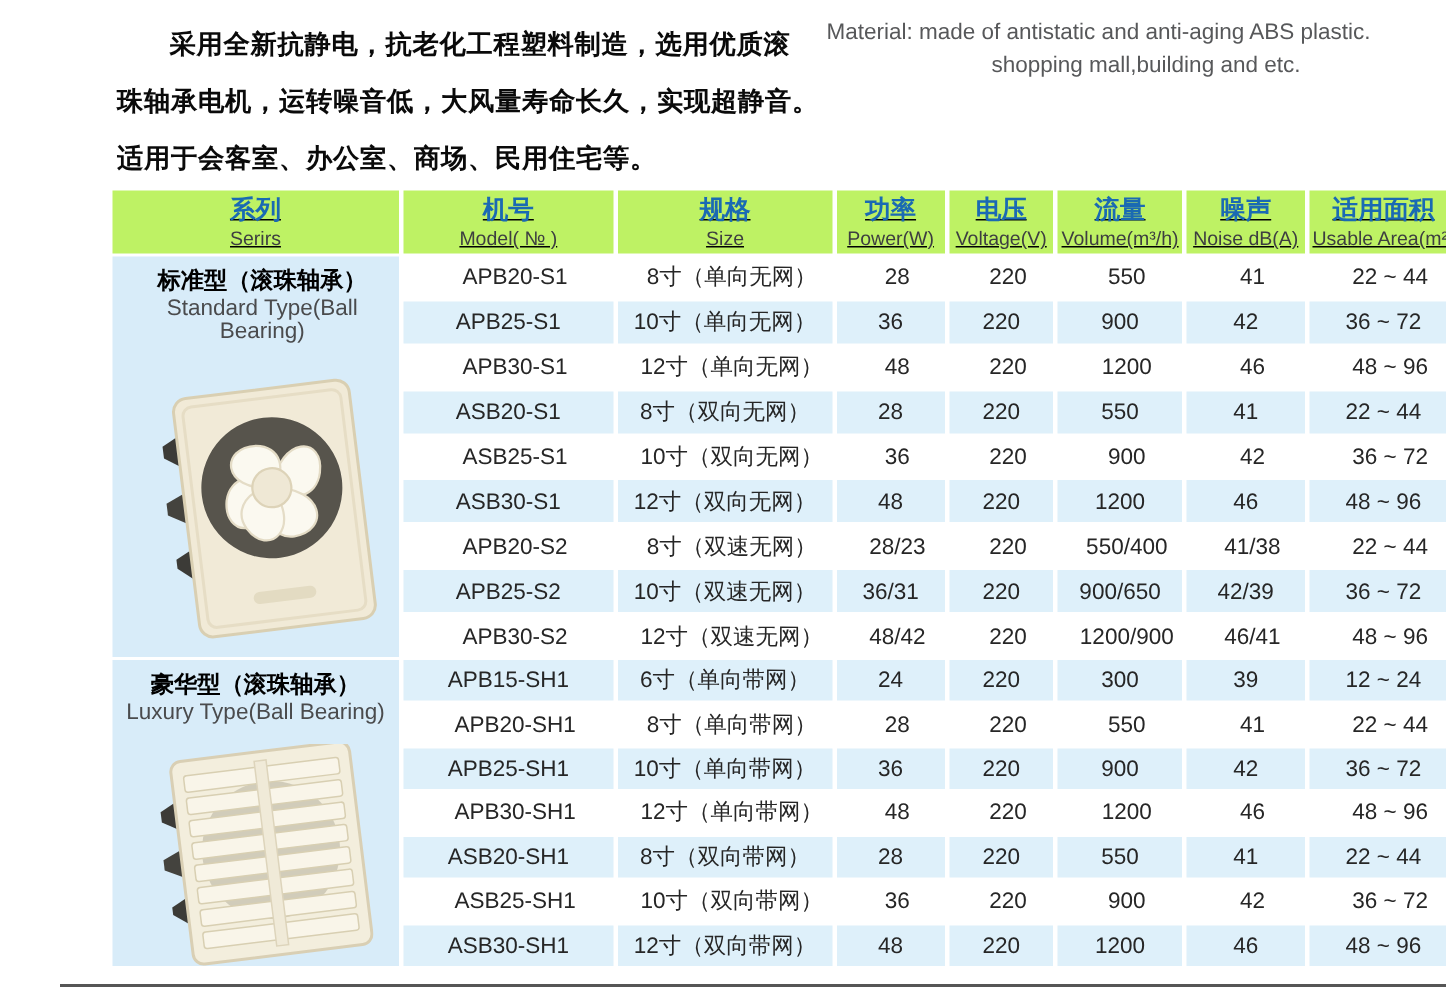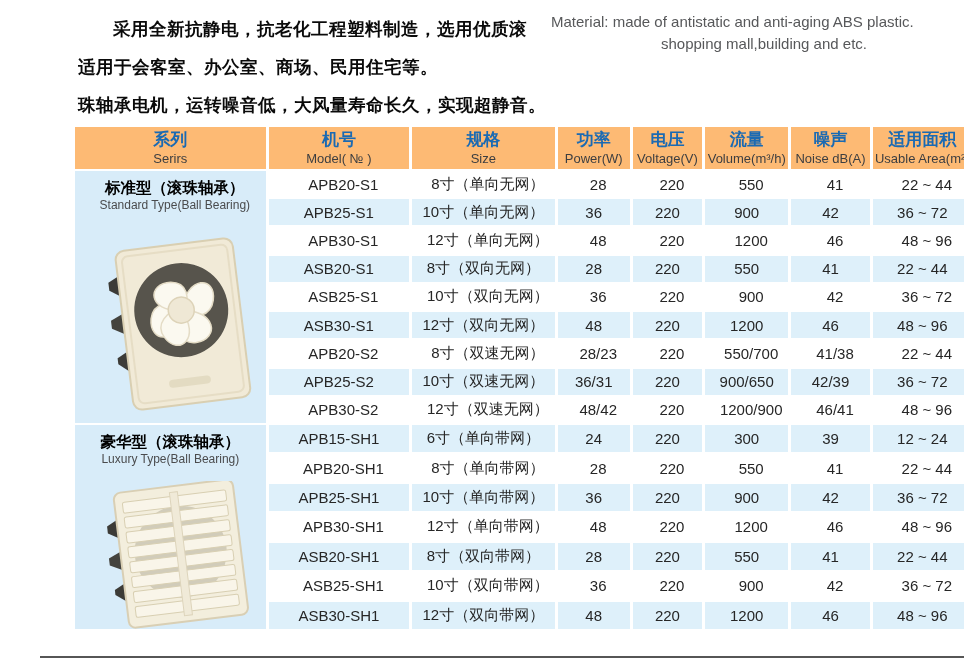--- a/index.html
+++ b/index.html
@@ -38,58 +38,58 @@
     border-spacing: 3px 2px;
     table-layout: fixed;
     width: 903px;
   }
   .spec-table th, .spec-table td {
     text-align: center;
     vertical-align: middle;
     padding: 0 2px;
     overflow: hidden;
   }
-  .spec-table thead th { height: 42px; background: #fdba74; }
+  .spec-table thead th { height: 42px; background: #bef264; text-decoration: underline; }
   .th-zh { font-size: 17px; font-weight: bold; color: #1a6ab3; line-height: 20px; }
   .th-en { font-size: 13px; font-weight: normal; color: #3d3e40; line-height: 15px; margin-top: 1px; }
   .spec-table tbody td {
     height: 26px;
     font-size: 15px;
     color: #262626;
     white-space: nowrap;
   }
   tr.row-white td { background: #ffffff; padding-left: 11px; }
   tr.row-blue  td { background: #def0fa; }
   .spec-table td.series-cell {
     background: #d8ecf9;
     vertical-align: top;
     padding-top: 7px;
     white-space: normal;
   }
   .series-zh { font-size: 15.5px; font-weight: bold; color: #000; line-height: 19px; }
-  .series-en { font-size: 12px; color: #4a4b4d; line-height: 15px; margin-top: 1px; }
+  .series-en { font-size: 15px; color: #4a4b4d; line-height: 15px; margin-top: 1px; }
   .fan-img { margin-top: 14px; display: flex; justify-content: center; }
   .fan-img svg { display: block; }
 
   .bottom-line {
     position: absolute;
     left: 0; right: 0; bottom: 0;
     height: 2px;
     background: #565656;
   }
 </style>
 </head>
 <body>
 
 <div class="page">
 
   <div class="intro-zh">
     <div class="line-1">采用全新抗静电，抗老化工程塑料制造，选用优质滚</div>
+    <div>珠轴承电机，运转噪音低，大风量寿命长久，实现超静音。</div>
     <div>适用于会客室、办公室、商场、民用住宅等。</div>
-    <div>珠轴承电机，运转噪音低，大风量寿命长久，实现超静音。</div>
   </div>
 
   <div class="intro-en">
     <div>Material: made of antistatic and anti-aging ABS plastic.</div>
     <div class="cont-2">shopping mall,building and etc.</div>
   </div>
 
   <div class="table-wrap">
     <table class="spec-table">
       <colgroup>
@@ -216,21 +216,21 @@
             <td>220</td>
             <td>1200</td>
             <td>46</td>
             <td>48 ~ 96</td>
           </tr>
           <tr class="row-white">
             <td>APB20-S2</td>
             <td>8寸（双速无网）</td>
             <td>28/23</td>
             <td>220</td>
-            <td>550/700</td>
+            <td>550/400</td>
             <td>41/38</td>
             <td>22 ~ 44</td>
           </tr>
           <tr class="row-blue">
             <td>APB25-S2</td>
             <td>10寸（双速无网）</td>
             <td>36/31</td>
             <td>220</td>
             <td>900/650</td>
             <td>42/39</td>

